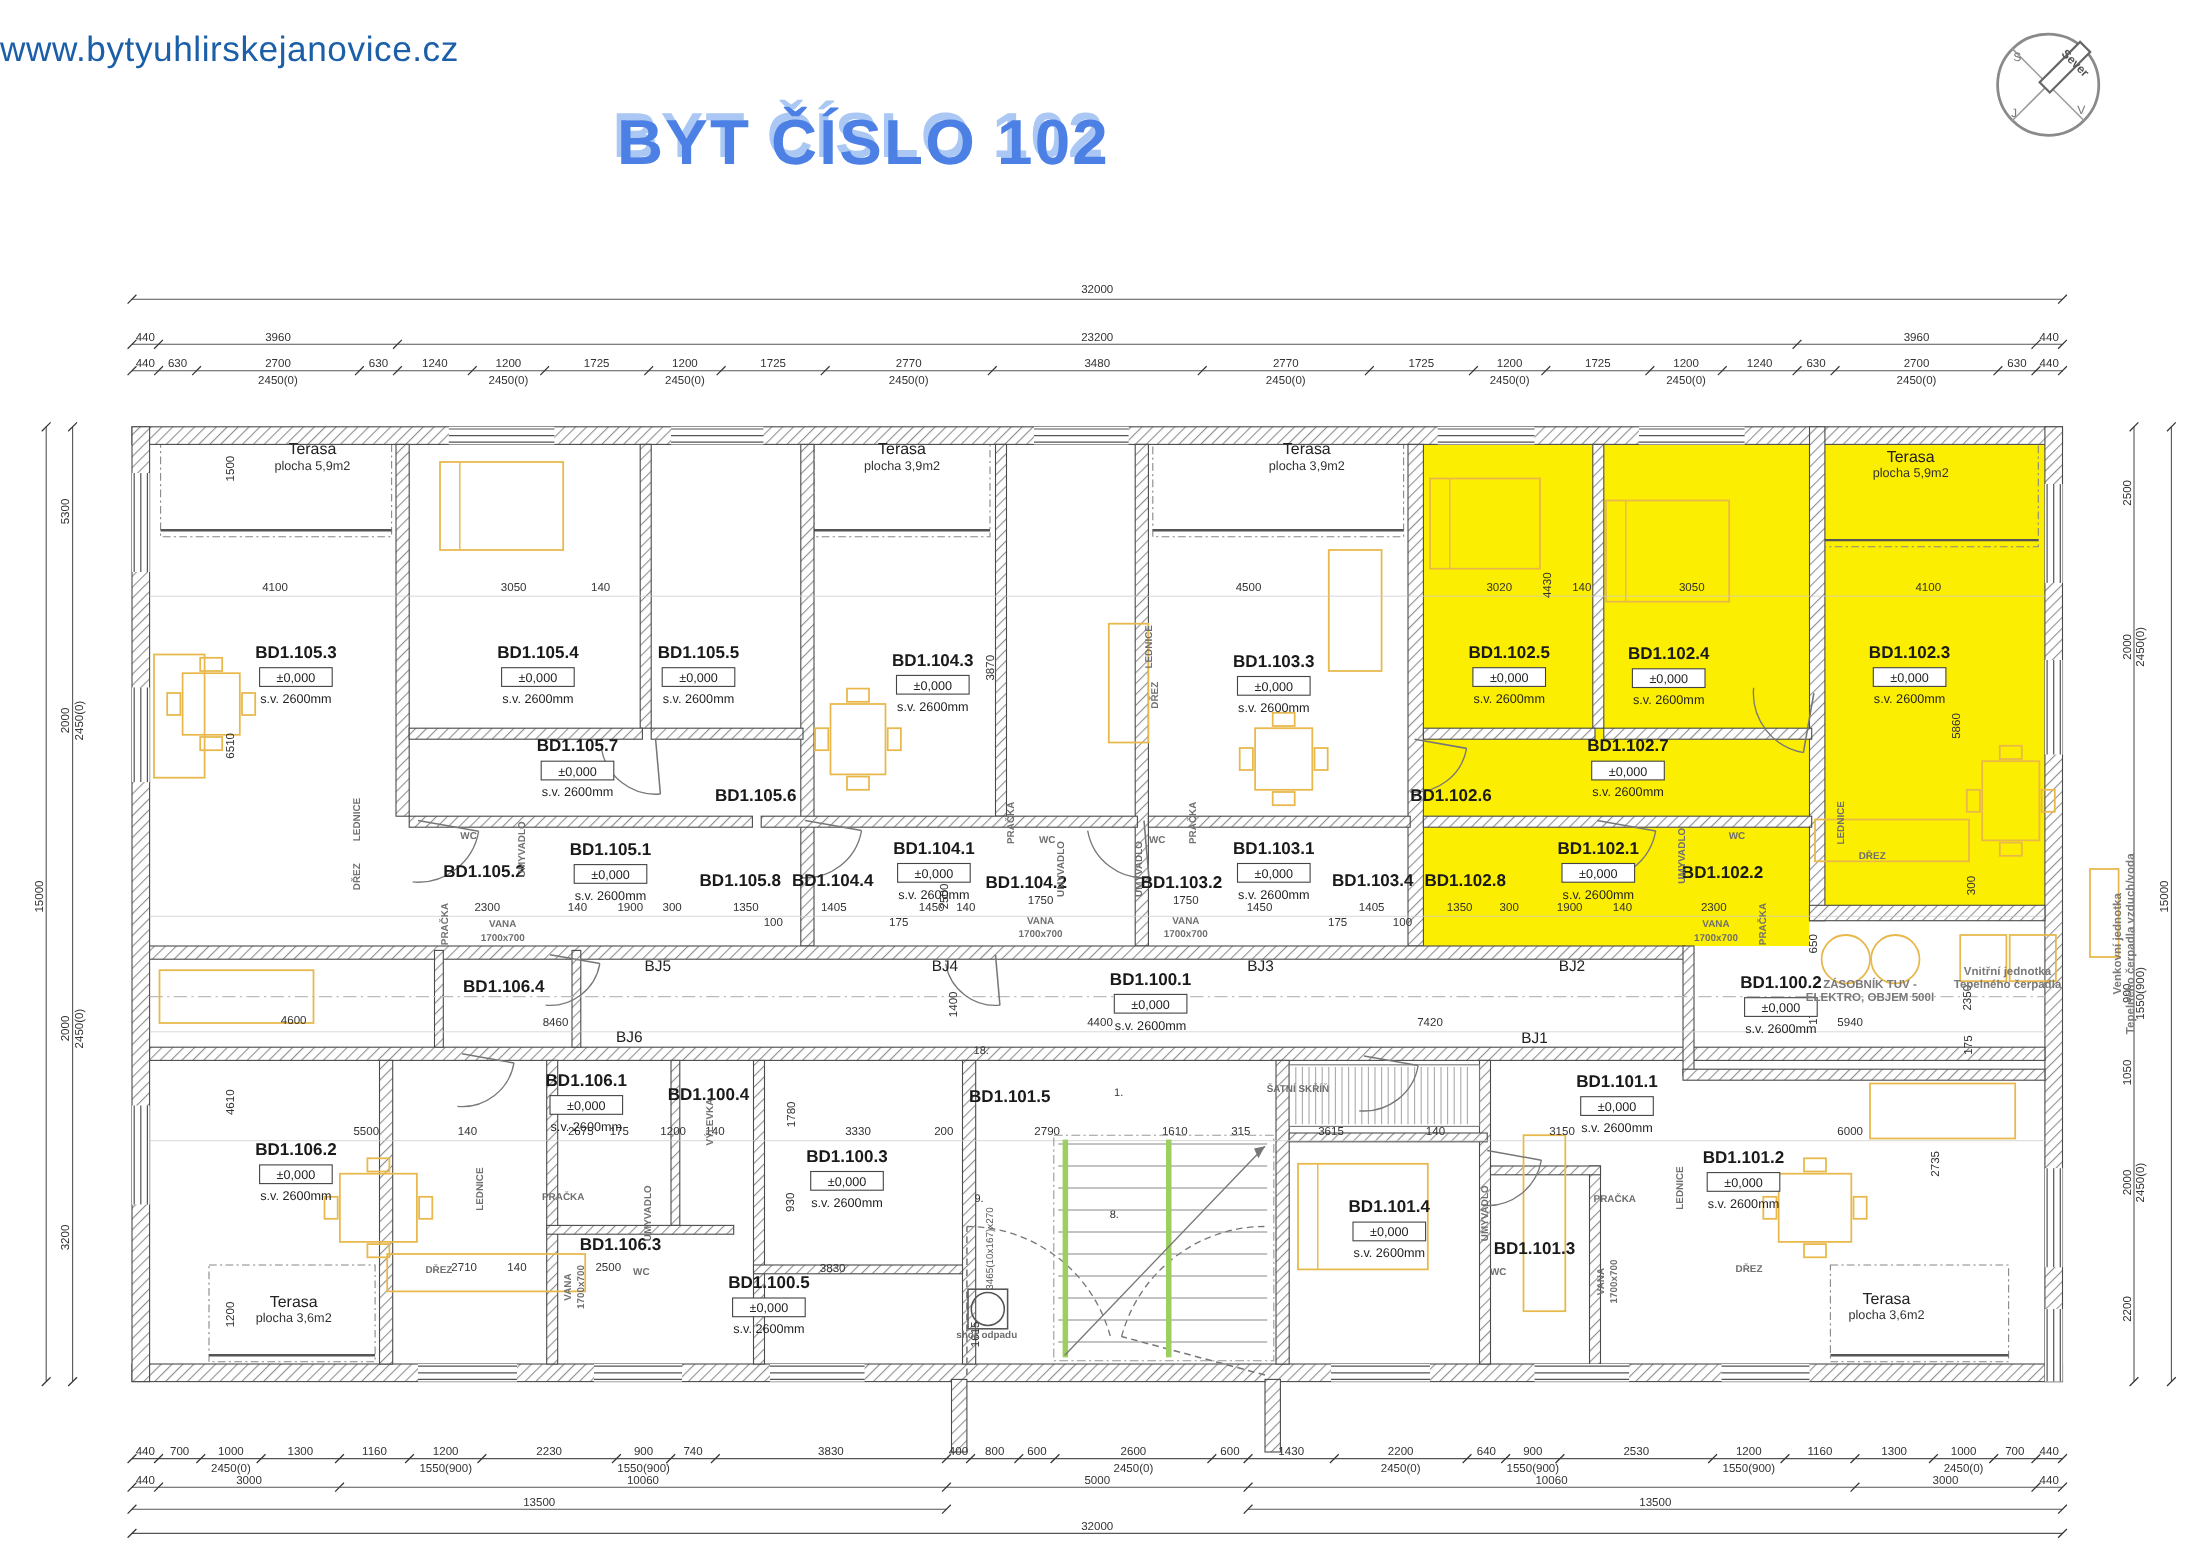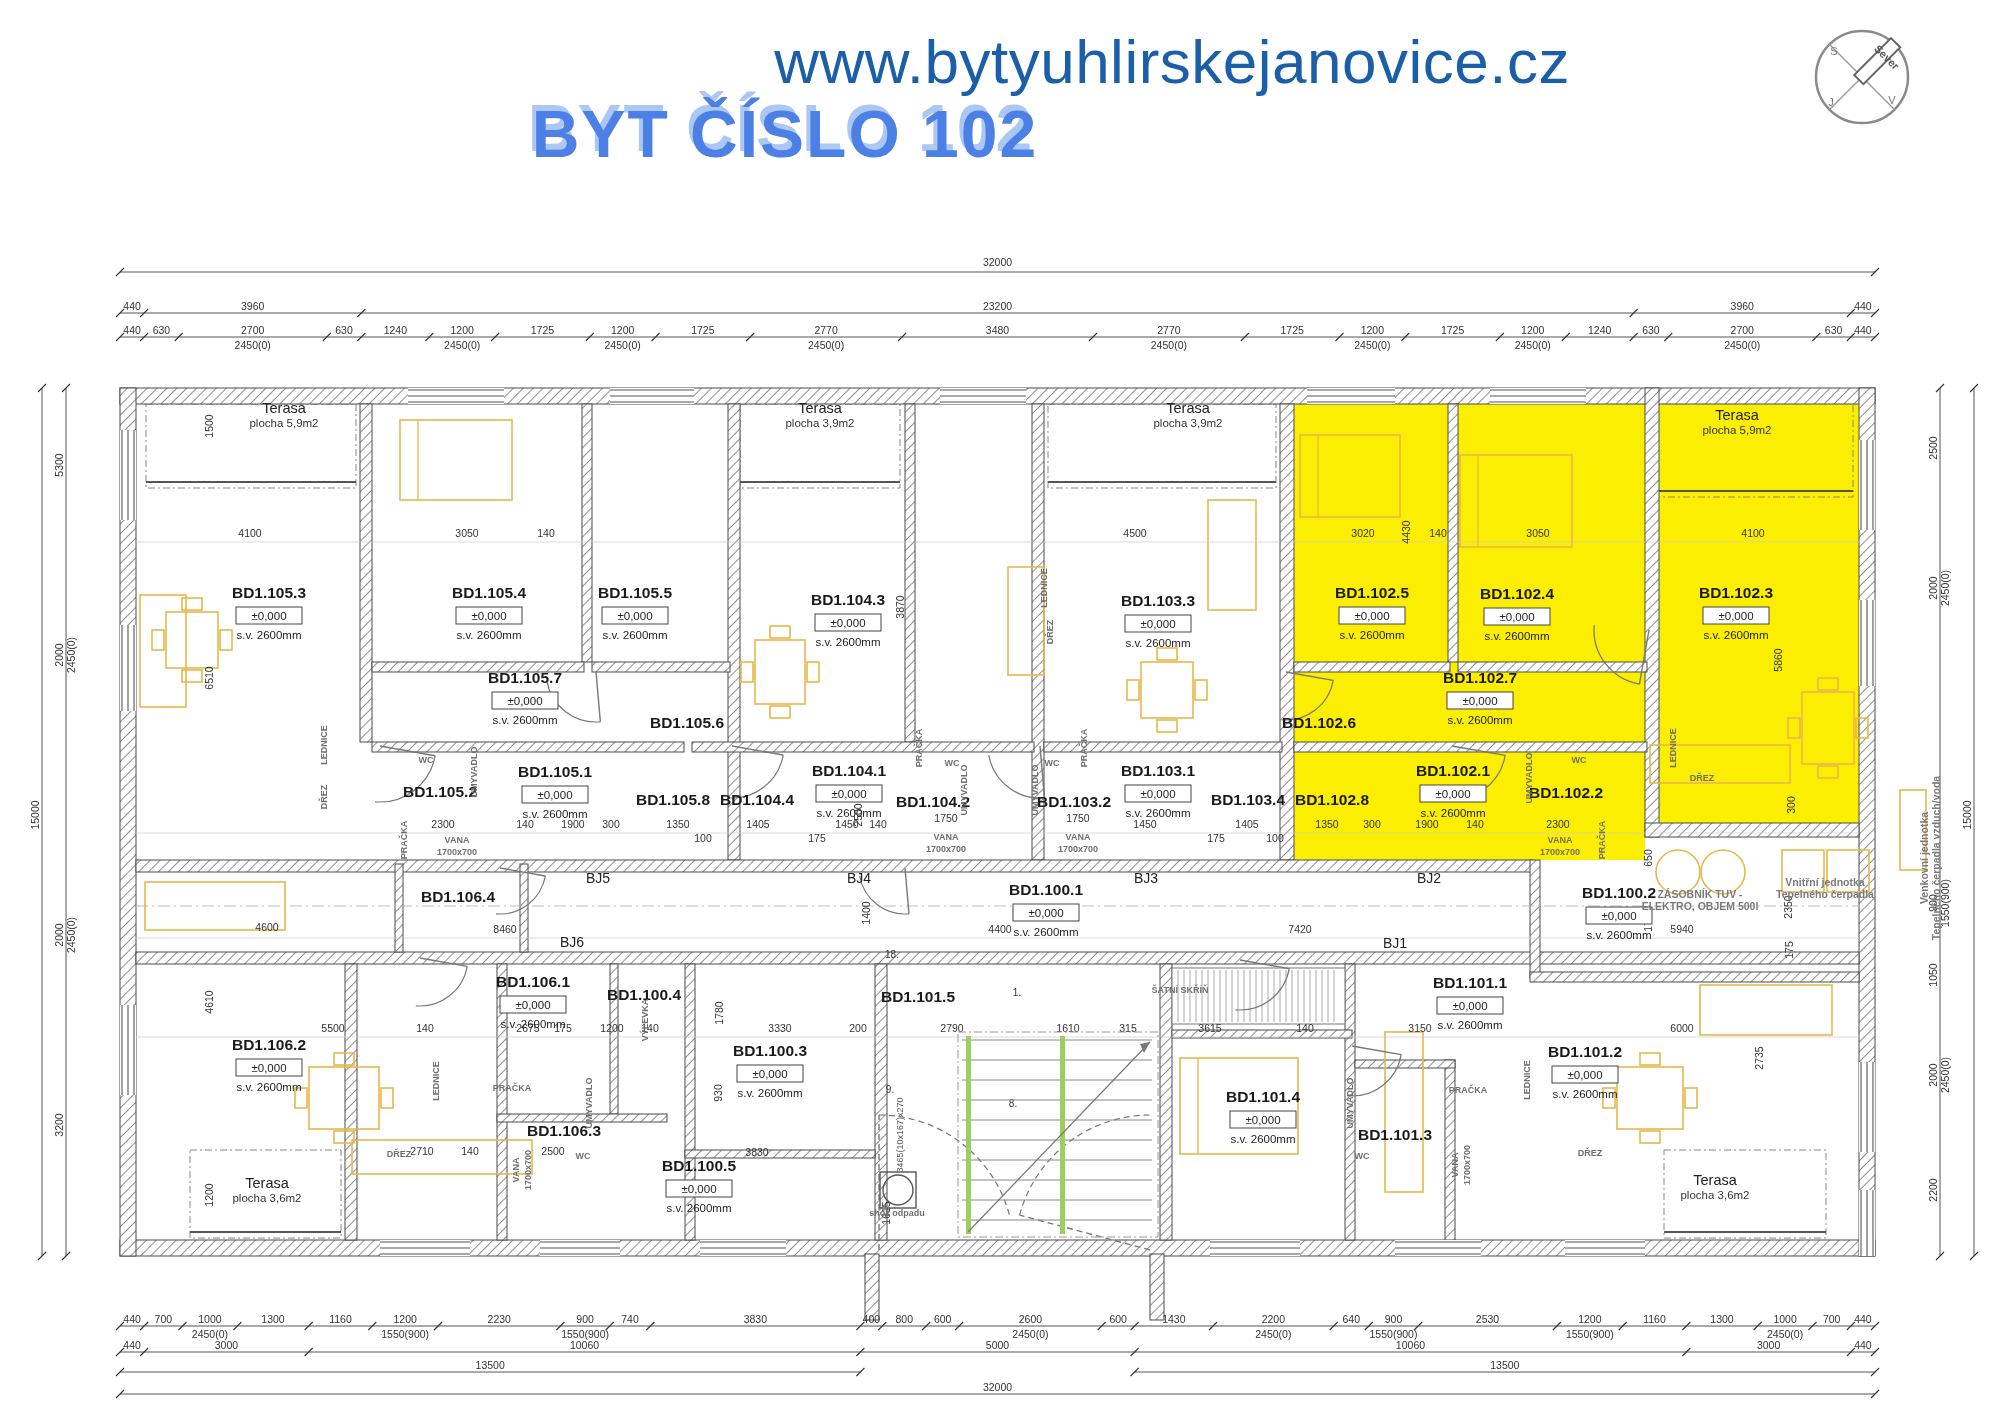--- a/index.html
+++ b/index.html
@@ -1,21 +1,21 @@
 <!DOCTYPE html>
 <html><head>
 <meta charset="utf-8">
 <style>
   html,body{margin:0;padding:0;background:#fff;}
   .page{position:relative;width:2000px;height:1414px;background:#fff;
         font-family:"Liberation Sans",sans-serif;overflow:hidden;}
-  .hdr-url{position:absolute;top:26px;left:0;width:1570px;text-align:right;
-           font-size:62px;color:#1b5fa8;letter-spacing:.5px;}
+  .hdr-url{position:absolute;top:26px;left:0;width:1570px;text-align:left;
+           font-size:32px;color:#1b5fa8;letter-spacing:.5px;}
   .hdr-title{position:absolute;top:96px;left:0;width:1570px;text-align:center;
-             font-size:66px;font-weight:800;color:#4c80e4;letter-spacing:2px;
+             font-size:58px;font-weight:800;color:#4c80e4;letter-spacing:2px;
              text-shadow:-4px -6px 0 #abc8f5;}
   svg text{font-family:"Liberation Sans",sans-serif;}
 </style>
 </head>
 <body>
 
 <div class="page">
   <div class="hdr-url">www.bytyuhlirskejanovice.cz</div>
   <div class="hdr-title">BYT ČÍSLO 102</div>
   <svg id="plan" width="2000" height="1414" viewBox="0 0 2000 1414">

